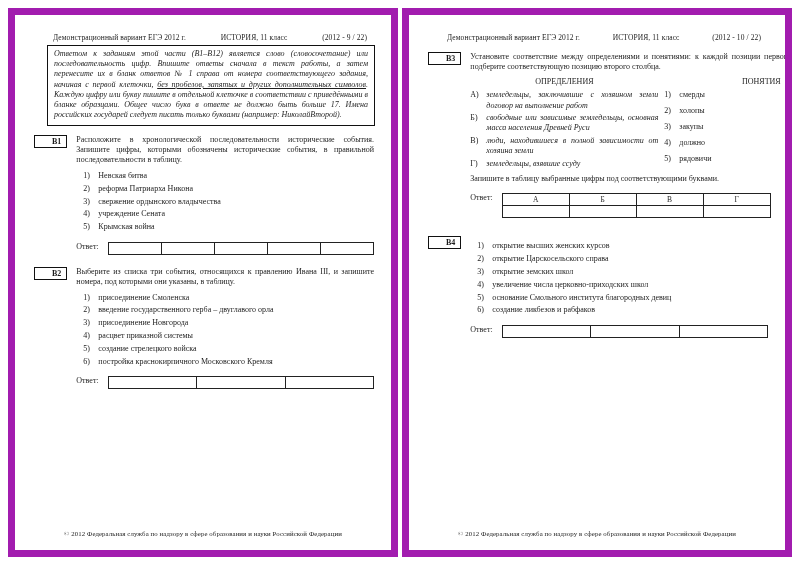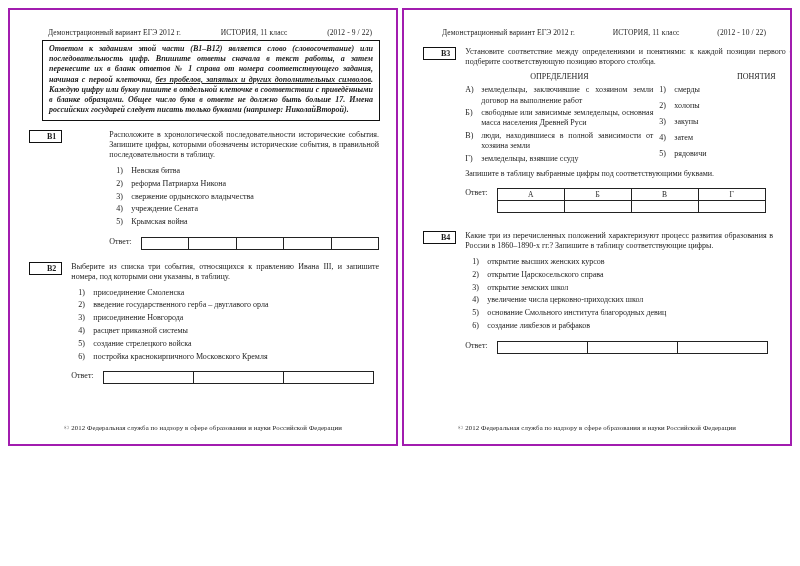--- a/index.html
+++ b/index.html
@@ -5,43 +5,43 @@
   * { box-sizing: border-box; }
   html, body { margin: 0; padding: 0; background: #ffffff; }
   body {
     width: 800px; height: 566px;
     font-family: "Liberation Serif", serif;
     color: #1c1c1c;
     -webkit-font-smoothing: antialiased;
   }
   .sheet { display: flex; padding: 8px 8px; gap: 4px; }
   .page {
-    width: 390px; height: 438px;
-    border: 2px solid #a21caf;
+    width: 390px; height: 549px;
+    border: 7px solid #a21caf;
     position: relative;
     background: #fff;
     overflow: hidden;
   }
   .page-header {
     display: flex; justify-content: space-between; align-items: baseline;
     margin: 18px 24px 0 38px;
     font-size: 7.5px; letter-spacing: 0.1px; white-space: nowrap;
   }
   .part-title { text-align: center; font-weight: bold; font-size: 8.5px; margin-top: 8px; }
   .instruction-box {
     margin: 3px 16px 0 32px;
     border: 1.5px solid #111;
     padding: 3px 6px 4px 6px;
-    font-weight: bold; font-style: italic;
+    font-weight: normal; font-style: italic;
     font-size: 8px; line-height: 1.28;
     text-align: justify;
   }
   .instruction-box .u { text-decoration: underline; }
   .task { display: flex; align-items: flex-start; }
-  .task.t1 { margin-top: 9px; gap: 38px; }
+  .task.t1 { margin-top: 9px; }
   .task.t2 { margin-top: 12px; }
   .task.t3 { margin-top: 10px; }
   .task.t4 { margin-top: 18px; }
   .task-label {
     margin-left: 19px;
     border: 1.5px solid #111;
     font-weight: bold; font-size: 8px;
     padding: 1px 5px 1px 17px;
     flex: 0 0 auto;
   }
@@ -64,21 +64,21 @@
   .cells5 td { width: 54px; }
   .cells3 td { width: 90px; }
   .cells4 td { width: 67px; height: 11px; }
   .match-headers { display: flex; margin-top: 4px; font-size: 8px; gap: 37px; }
   .match-h-left { flex: 0 0 188px; text-align: center; }
   .match-h-right { flex: 0 0 120px; margin-left: 6px; text-align: center; }
   .match-cols { display: flex; margin-top: 1px; }
   .defs { flex: 0 0 188px; }
   .def { display: flex; margin-top: 2px; }
   .def-n { flex: 0 0 16px; }
-  .def-t { flex: 1; text-align: justify; text-align-last: left; }
+  .def-t { flex: 1; text-align: justify; text-align-last: left; font-style: italic; }
   .concepts { flex: 1; margin-left: 6px; }
   .con { display: flex; margin-top: 2px; margin-bottom: 5.5px; }
   .con-n { flex: 0 0 15px; }
   .post-text { margin-top: 4px; }
   .page-footer {
     position: absolute; bottom: 13px; left: 0; right: 0;
     text-align: center; font-size: 6.8px; color: #222;
     letter-spacing: 0.1px;
   }
 </style>
@@ -232,21 +232,21 @@
             <div class="con">
                 <span class="con-n">2)</span>
                 <span>холопы</span>
               </div>
             <div class="con">
                 <span class="con-n">3)</span>
                 <span>закупы</span>
               </div>
             <div class="con">
                 <span class="con-n">4)</span>
-                <span>затем</span>
+                <span>должно</span>
               </div>
             <div class="con">
                 <span class="con-n">5)</span>
                 <span>рядовичи</span>
               </div>
           </div>
         </div>
 
         <div class="post-text">Запишите в таблицу выбранные цифры под соответствующими буквами.</div>
 
@@ -268,21 +268,20 @@
             </tr>
           </tbody>
             </table>
         </div>
       </div>
     </div>
 
     <div class="task t4">
       <div class="task-label">В4</div>
       <div class="task-body">
-        <div class="task-text">Какие три из перечисленных положений характеризуют процесс развития образования в России в 1860–1890-х гг.? Запишите в таблицу соответствующие цифры.</div>
         <div class="options">
           <div class="opt">
               <span class="opt-n">1)</span>
               <span class="opt-t">открытие высших женских курсов</span>
             </div>
           <div class="opt">
               <span class="opt-n">2)</span>
               <span class="opt-t">открытие Царскосельского справа</span>
             </div>
           <div class="opt">

